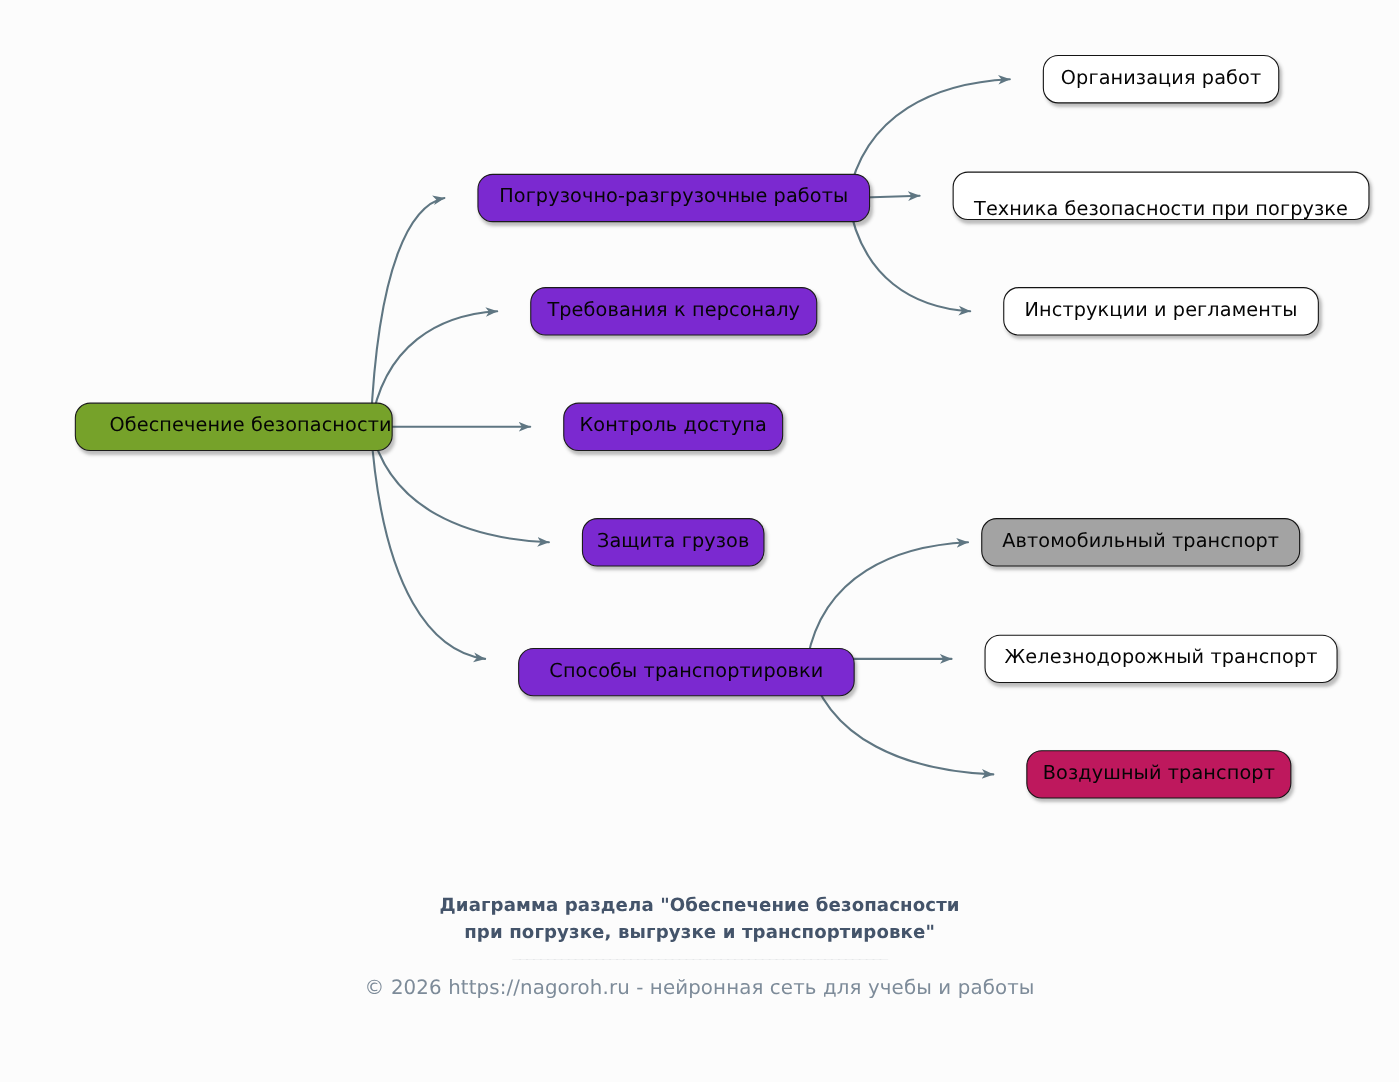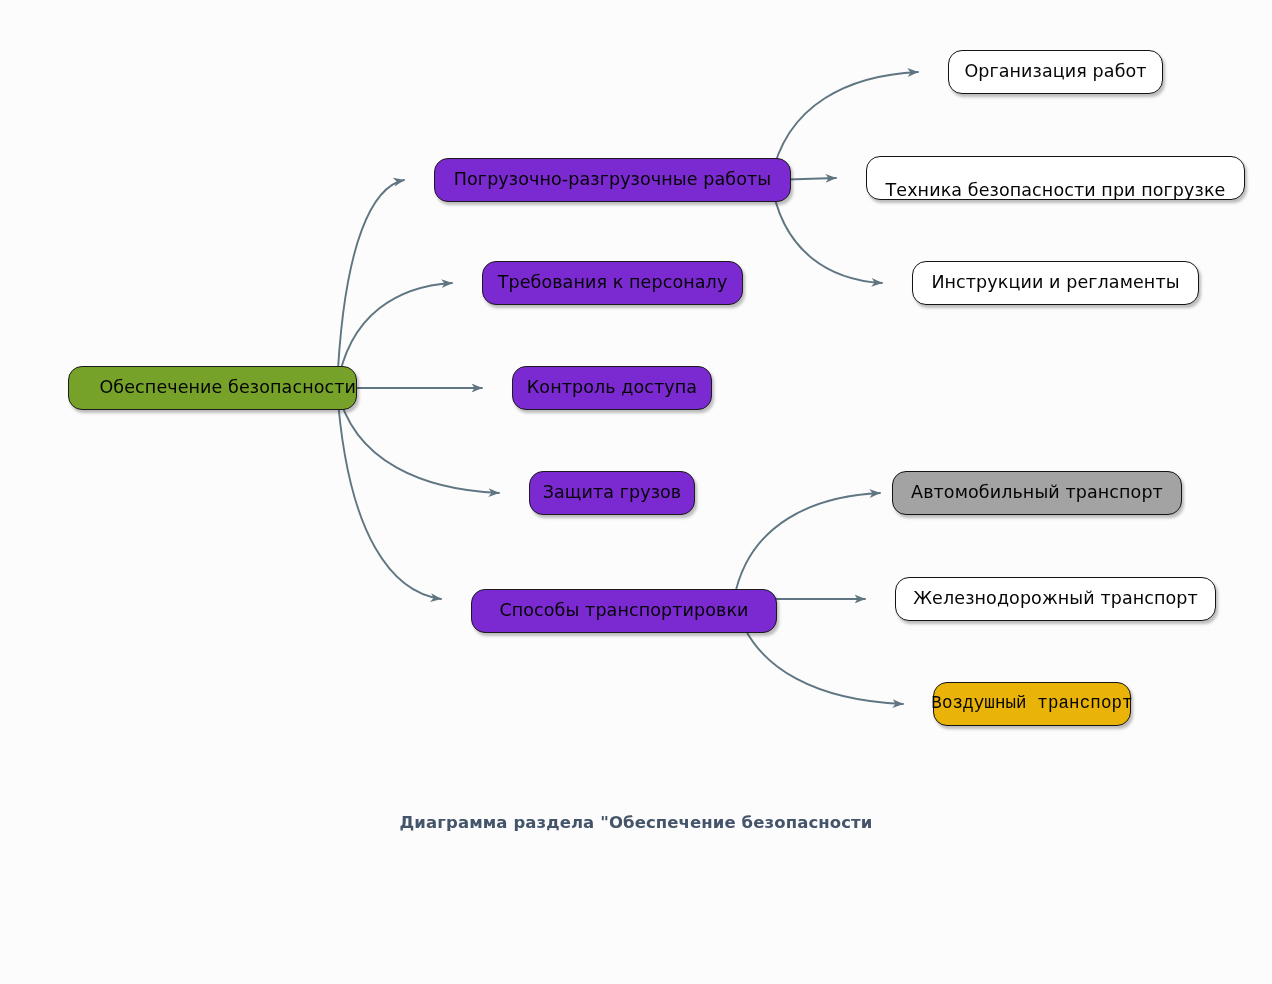--- a/index.html
+++ b/index.html
@@ -145,25 +145,27 @@
       </div>
       <div class="node leaf" style="left: 892px; top: 261px; width: 287px; height: 44px; background: rgb(255, 255, 255);">
         <span>Инструкции и регламенты</span>
       </div>
       <div class="node leaf" style="left: 872px; top: 471px; width: 290px; height: 44px; background: #a3a3a3;">
         <span>Автомобильный транспорт</span>
       </div>
       <div class="node leaf" style="left: 875px; top: 577px; width: 321px; height: 44px; background: rgb(255, 255, 255);">
         <span>Железнодорожный транспорт</span>
       </div>
-      <div class="node leaf" style="left: 913px; top: 682px; width: 198px; height: 44px; background: #eab308; font-family: Liberation Mono, monospace;">
+      <div class="node leaf" style="left: 913px; top: 682px; width: 241px; height: 44px; background: #be185d;">
         <span>Воздушный транспорт</span>
       </div>
     </div>
 
   <div class="footer" id="caption">
     <div>Диаграмма раздела "Обеспечение безопасности</div>
+    <div>при погрузке, выгрузке и транспортировке"</div>
   </div>
 
   <div class="footer" id="divider">______________________________________________________</div>
 
+  <div class="footer" id="copyright">© 2026 https://nagoroh.ru - нейронная сеть для учебы и работы</div>
 
 </div>
 
 </body></html>

